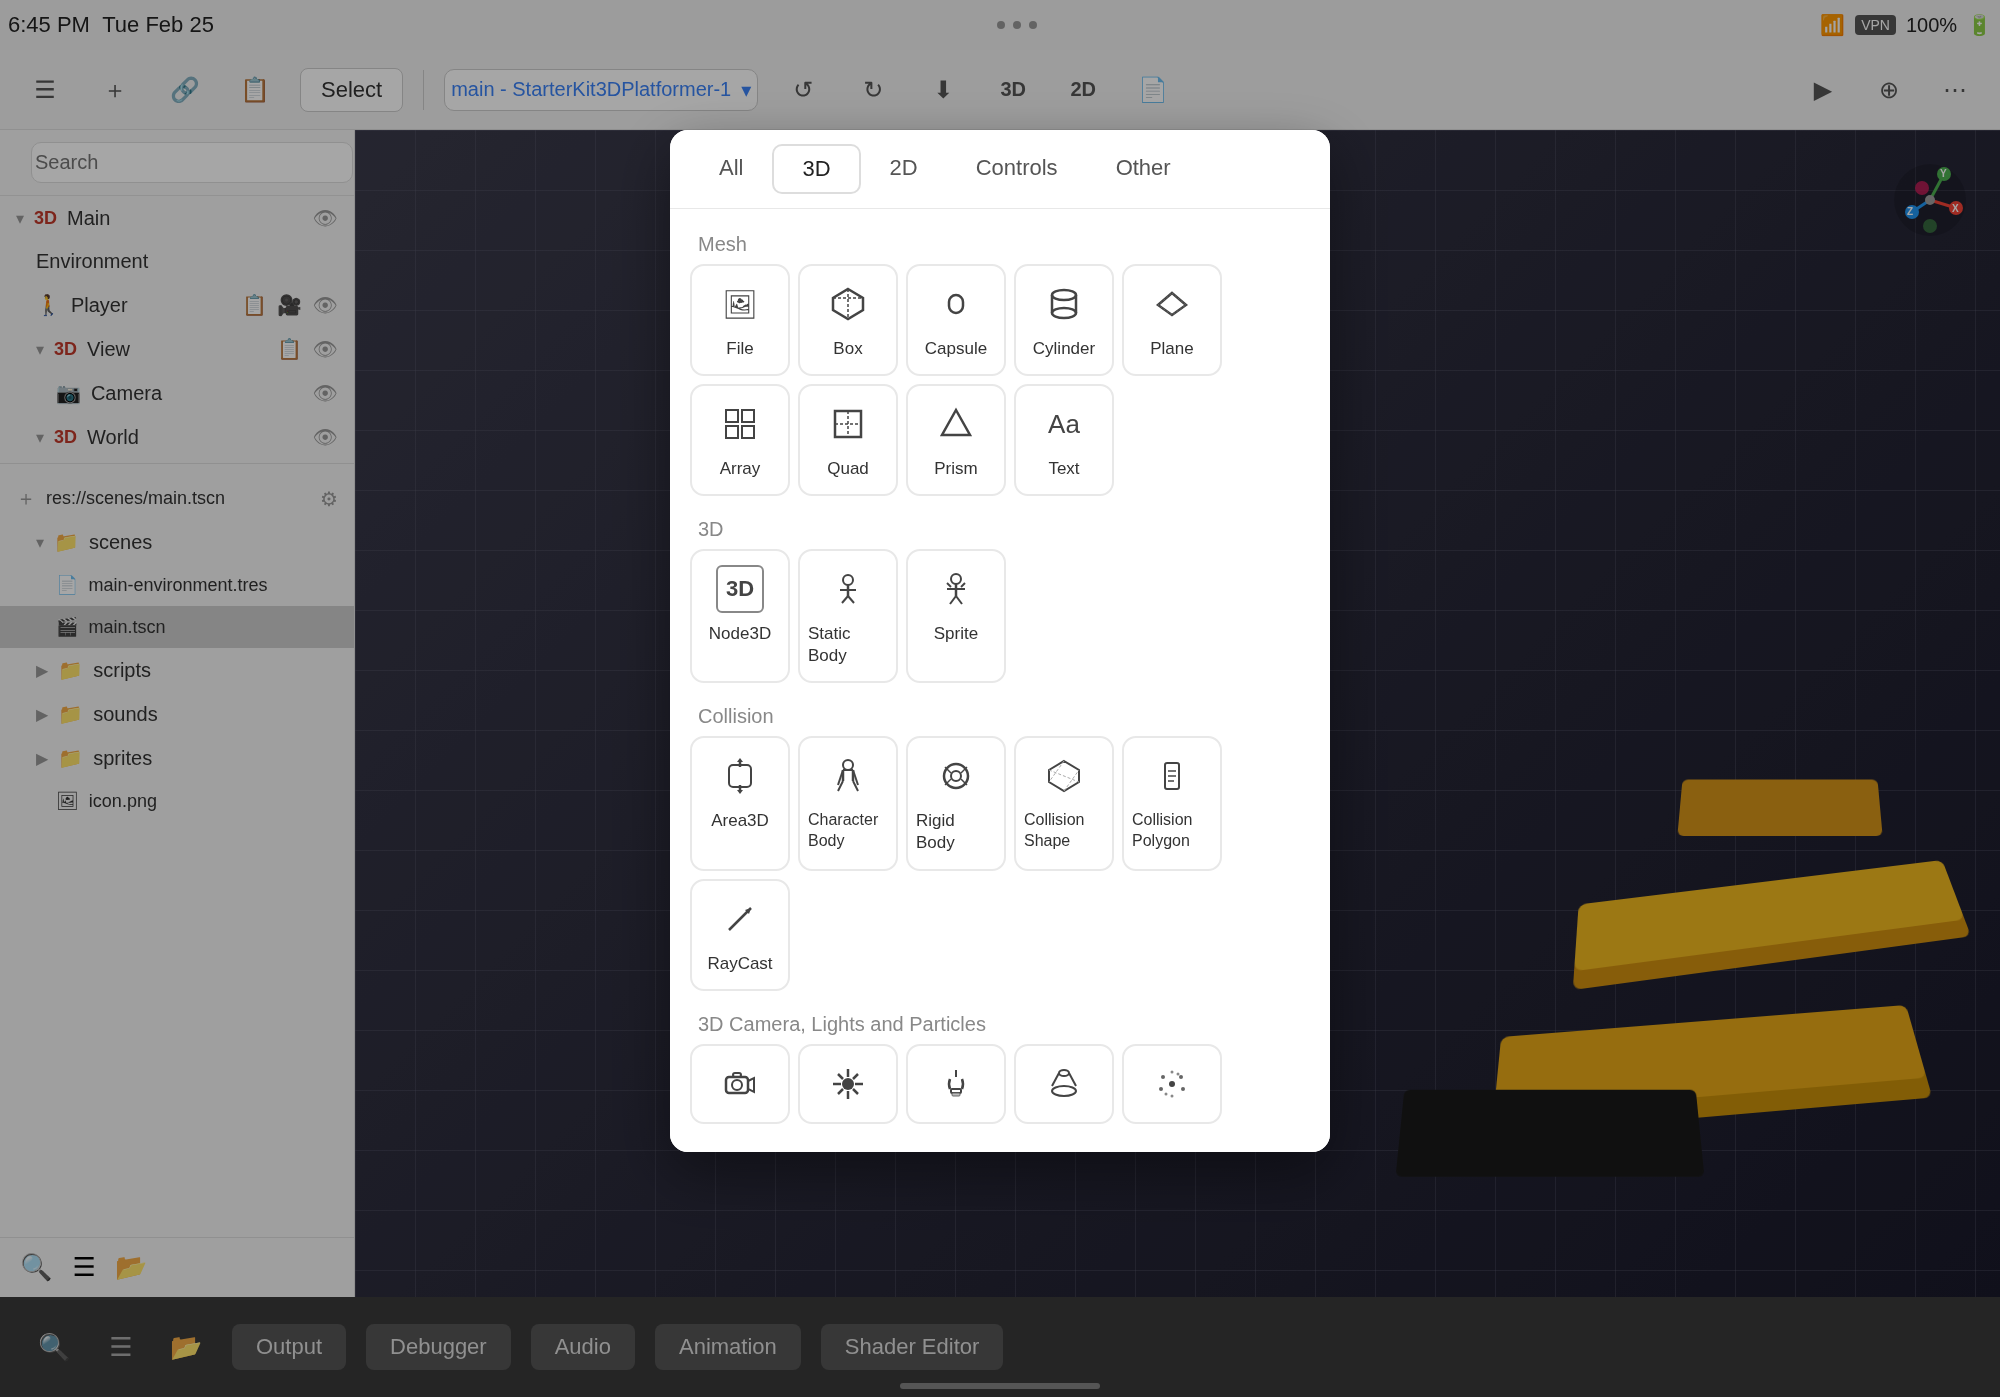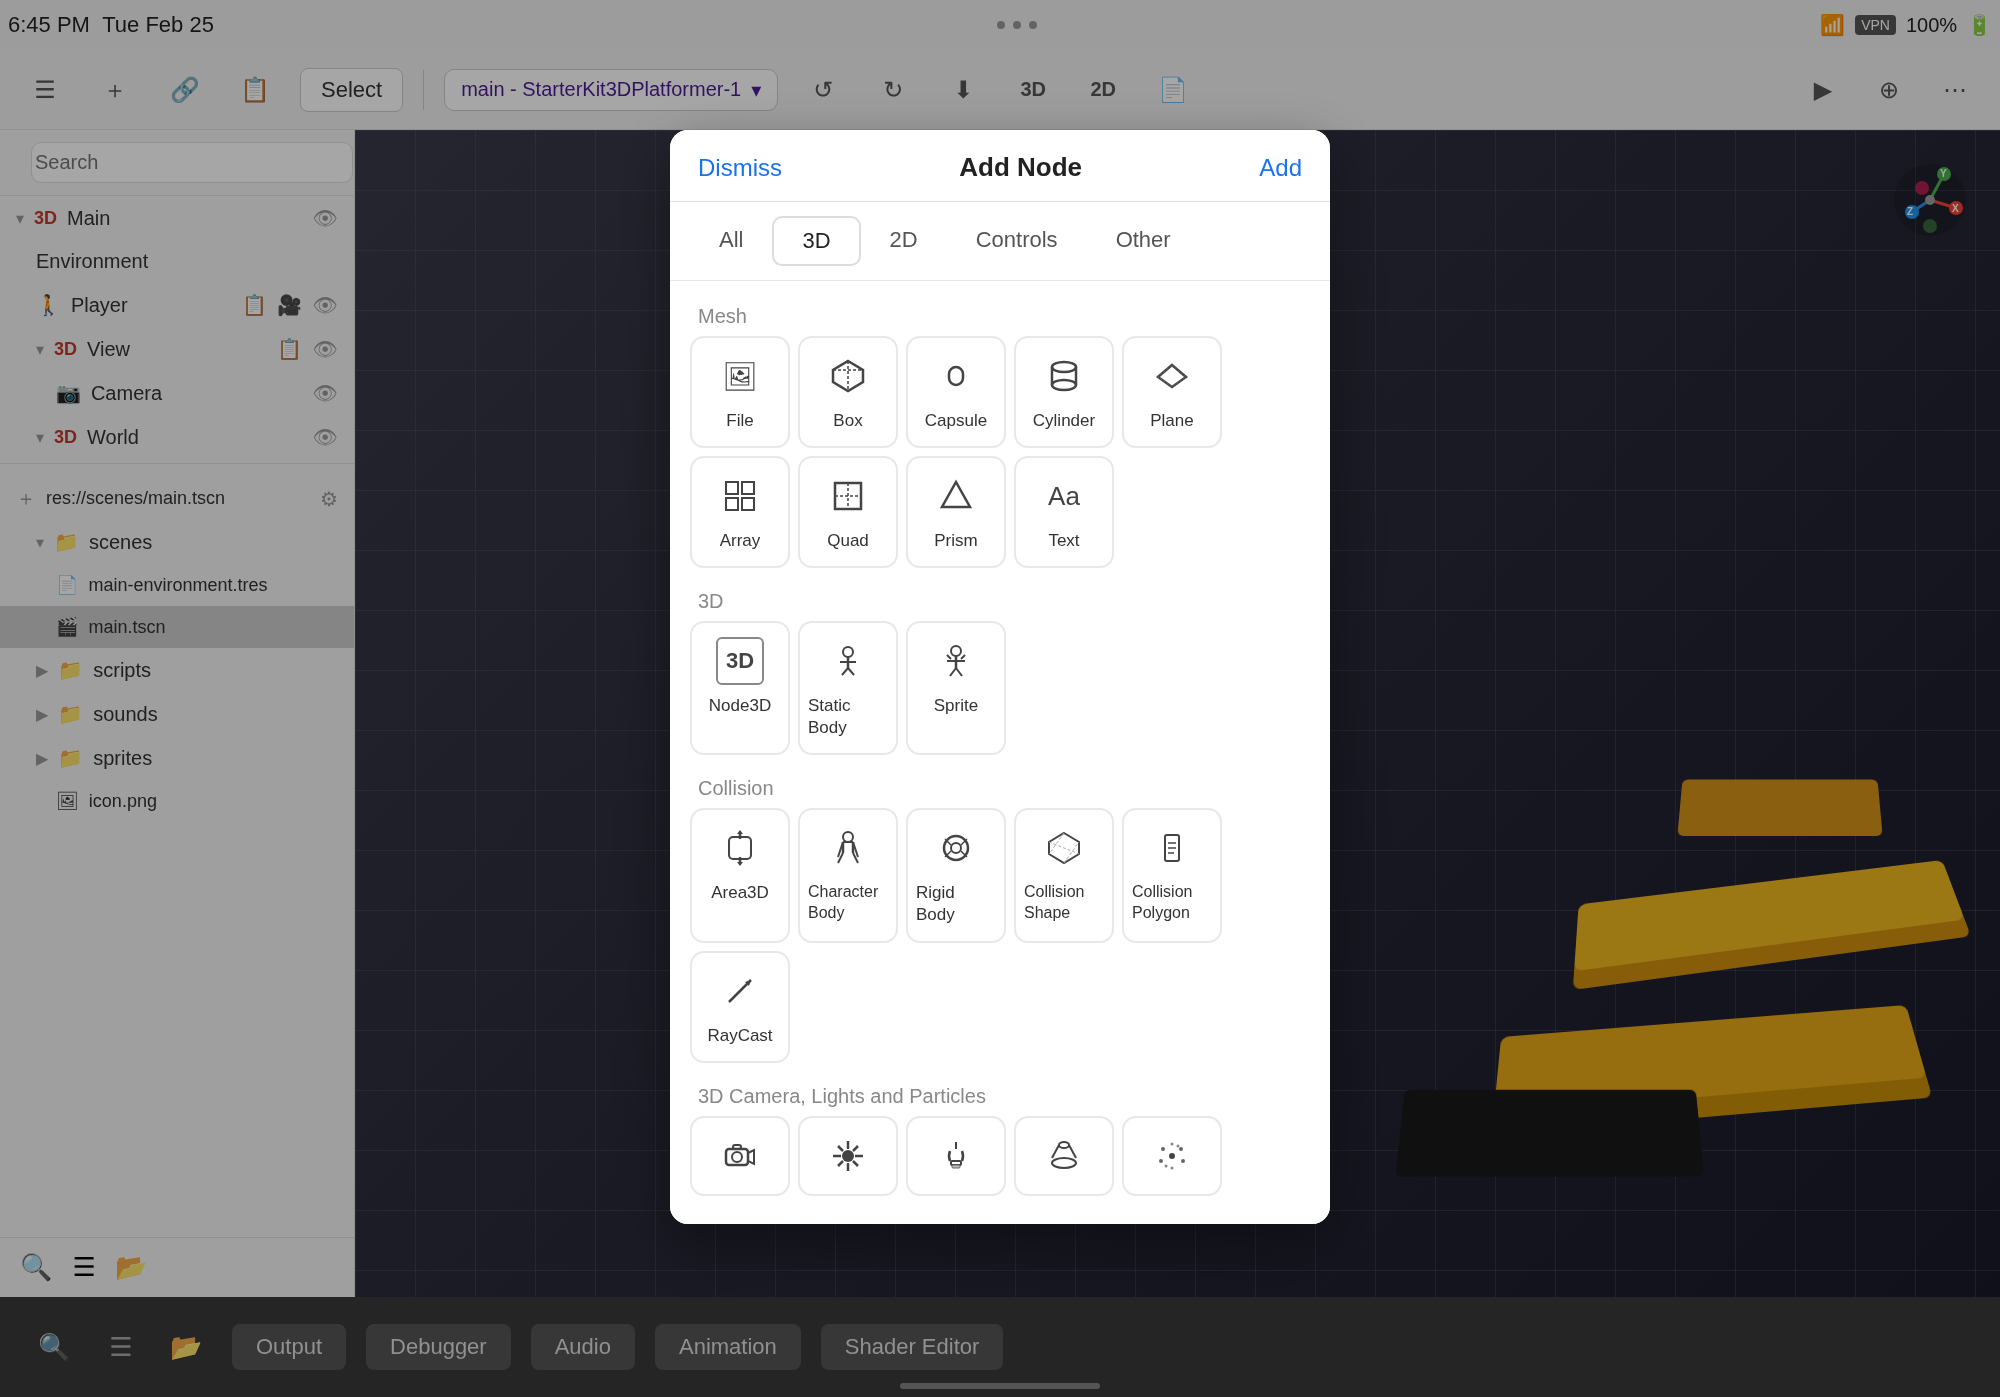--- a/index.html
+++ b/index.html
@@ -58,23 +58,23 @@
       font-size: 22px;
       color: #333;
       cursor: pointer;
     }
     .toolbar-divider { width: 1px; height: 40px; background: #ccc; }
     .toolbar-title {
       display: flex; align-items: center; gap: 10px;
       background: white;
       border: 1px solid #ccc;
       border-radius: 10px;
-      padding: 8px 16px;
+      padding: 8px 6px;
       font-size: 20px;
-      color: #4c1d95;
+      color: #3b82f6;
     }
     .toolbar-spacer { flex: 1; }
     .toolbar-right { display: flex; gap: 16px; align-items: center; }
 
     
     .sidebar {
       position: absolute;
       top: 130px; left: 0;
       width: 355px;
       bottom: 100px;
@@ -460,25 +460,20 @@
       <circle cx="32" cy="28" r="7" fill="#e91e63" opacity="0.7"></circle>
 
       <circle cx="40" cy="66" r="7" fill="#4caf50" opacity="0.5"></circle>
     </svg>
   </div>
 </div>
 
 <div class="modal-overlay">
   <div class="modal">
 
-    <div class="modal-header">
-      <span class="modal-dismiss">Dismiss</span>
-      <span class="modal-title">Add Node</span>
-      <span class="modal-add">Add</span>
-    </div>
 
     <div class="filter-tabs">
       <div class="filter-tab">All</div>
       <div class="filter-tab active">3D</div>
       <div class="filter-tab">2D</div>
       <div class="filter-tab">Controls</div>
       <div class="filter-tab">Other</div>
     </div>
 
     <div class="modal-content">

